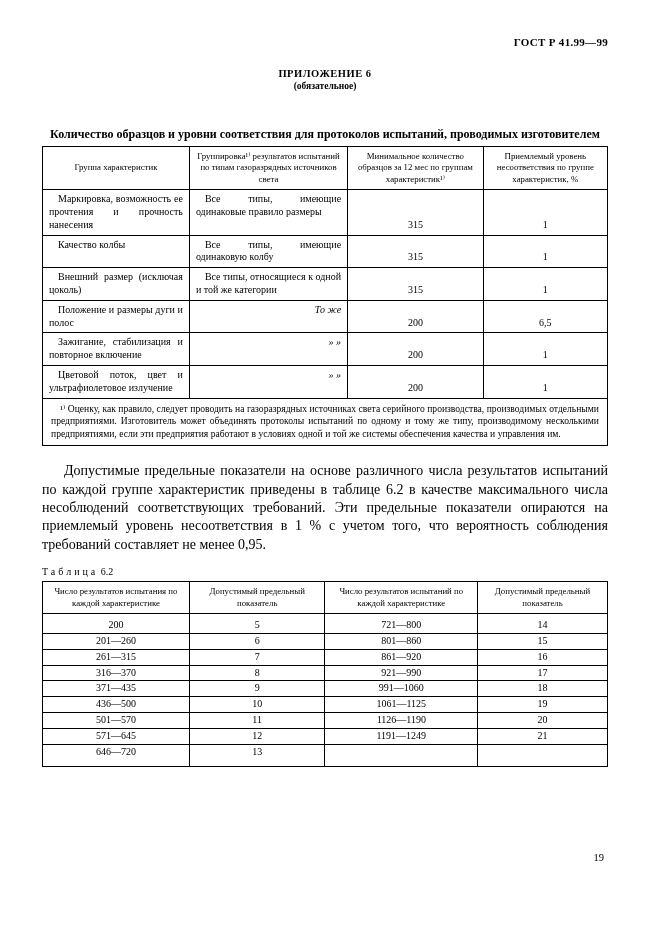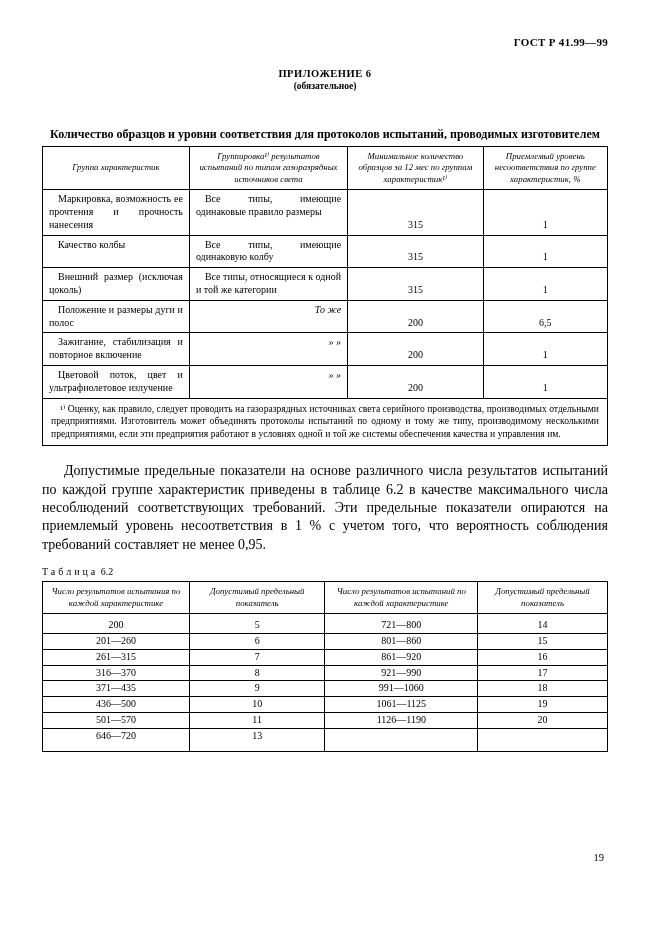--- a/index.html
+++ b/index.html
@@ -44,21 +44,20 @@
     padding: 3px 6px;
     vertical-align: top;
     line-height: 1.28;
   }
   th {
     font-size: 8.8px;
     text-align: center;
     vertical-align: middle;
     padding: 4px 5px;
     line-height: 1.3;
-    font-style: italic;
   }
 
   
   .t1 col.c1 { width: 26%; }
   .t1 col.c2 { width: 28%; }
   .t1 col.c3 { width: 24%; }
   .t1 col.c4 { width: 22%; }
   .t1 td.cg  { text-align: justify; text-indent: 9px; }
   .t1 td.cgr { text-align: justify; text-indent: 9px; }
   .t1 td.ctr { text-align: right; text-indent: 0; font-style: italic; }
@@ -228,20 +227,26 @@
             <td>1061—1125</td>
             <td>19</td>
           </tr>
           <tr>
             <td>501—570</td>
             <td>11</td>
             <td>1126—1190</td>
             <td>20</td>
           </tr>
           <tr>
+            <td>571—645</td>
+            <td>12</td>
+            <td>1191—1249</td>
+            <td>21</td>
+          </tr>
+          <tr>
             <td>646—720</td>
             <td>13</td>
             <td></td>
             <td></td>
           </tr>
         </tbody>
     </table>
 
   </div>
 

